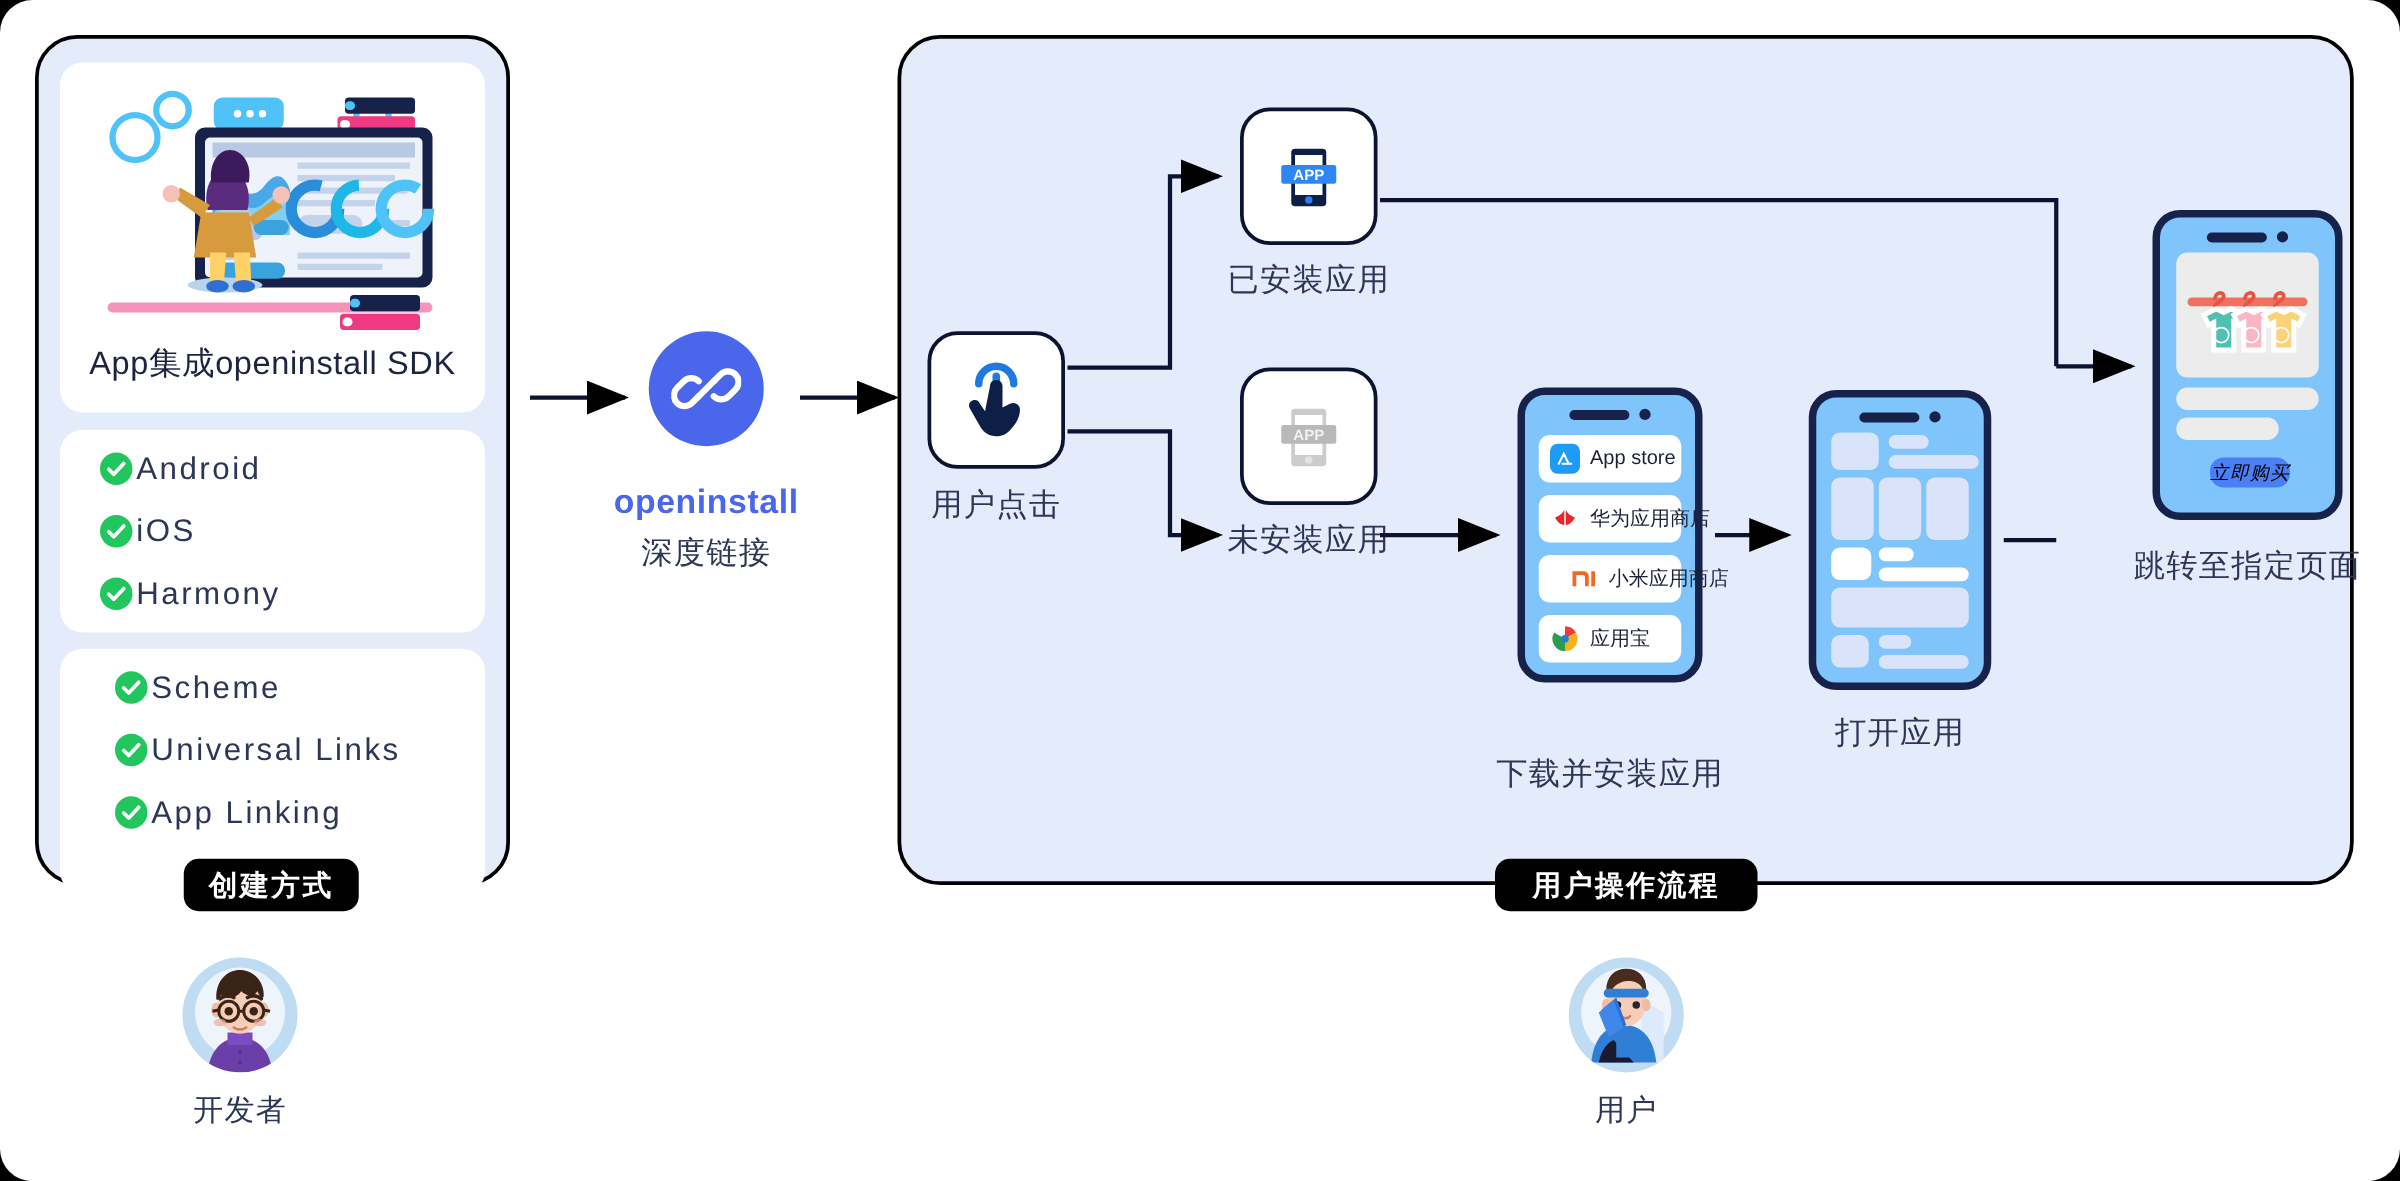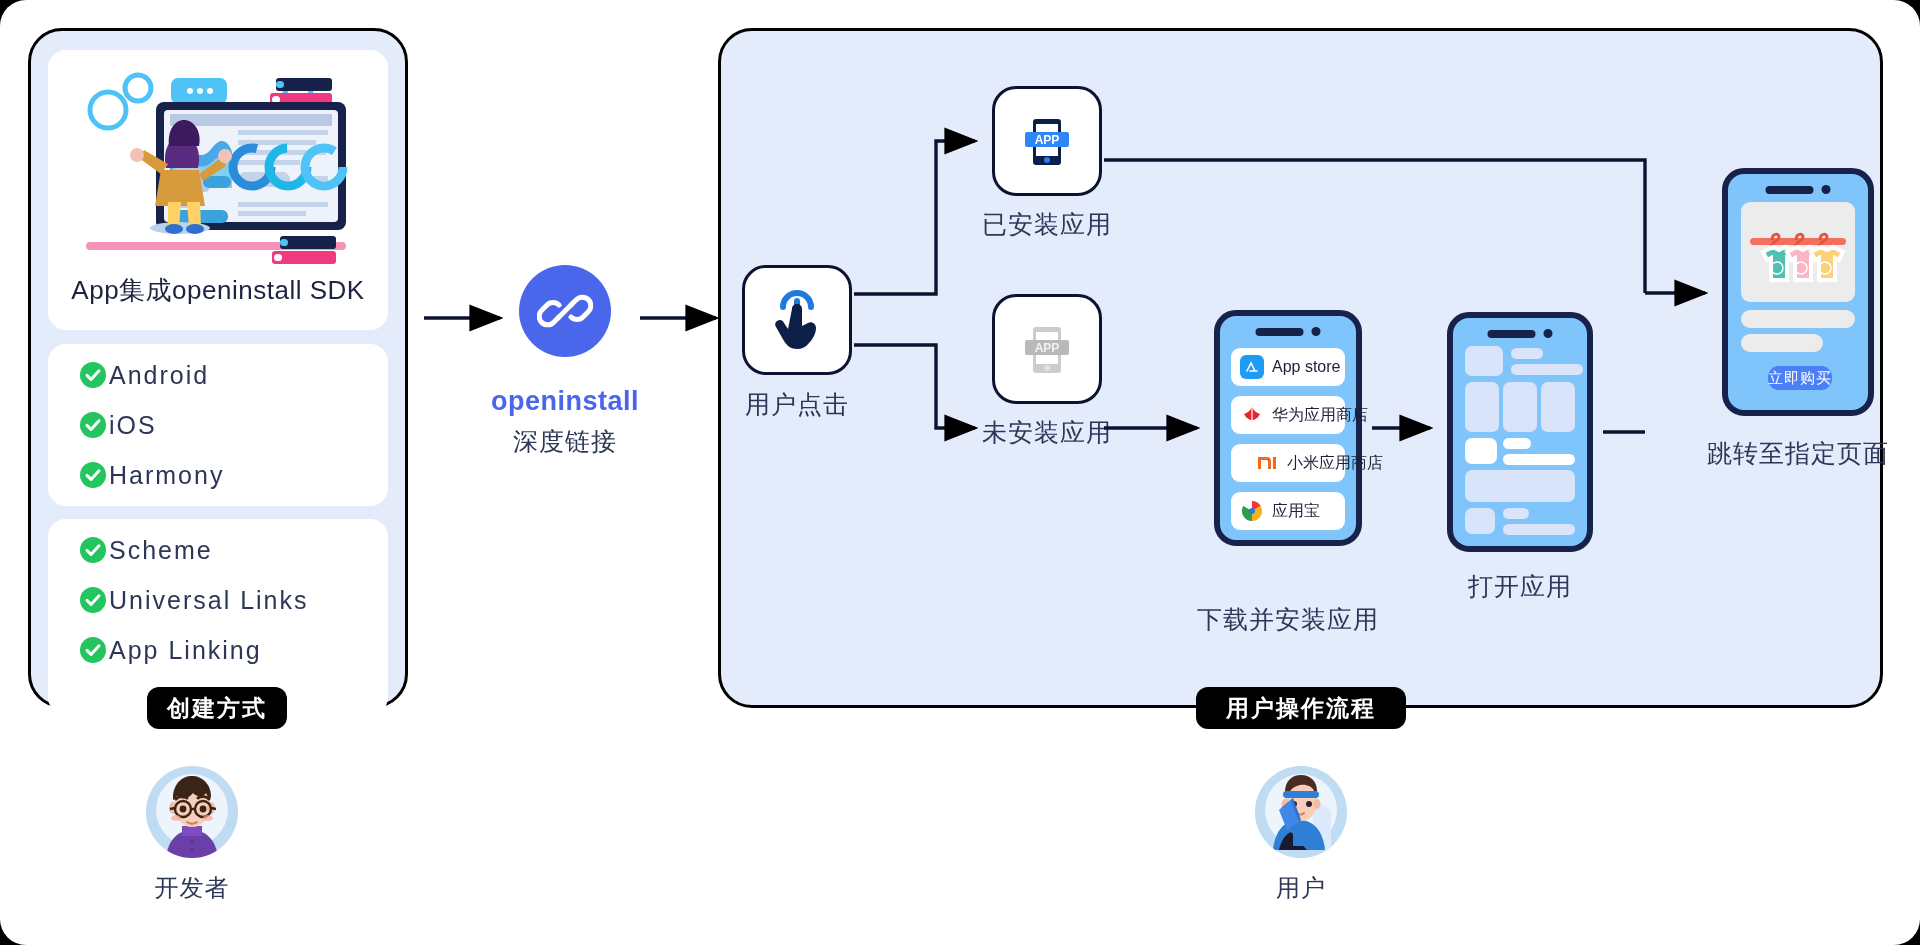--- a/index.html
+++ b/index.html
@@ -41,22 +41,22 @@
 
   .avatar{position:absolute;width:92px;height:92px;border-radius:50%;overflow:hidden;background:#c9e2f5;}
   .ava-label{position:absolute;font-size:24px;color:#2c3656;text-align:center;letter-spacing:1px;}
 
   .oi-circle{position:absolute;width:92px;height:92px;border-radius:50%;background:#4a66eb;
     display:flex;align-items:center;justify-content:center;}
   .oi-name{position:absolute;font-size:27px;font-weight:700;color:#4a66eb;text-align:center;letter-spacing:.5px;}
   .oi-sub{position:absolute;font-size:25px;color:#2c3656;text-align:center;letter-spacing:1px;}
 
   svg.conn{position:absolute;left:0;top:0;width:1920px;height:945px;pointer-events:none;}
-  .buy-btn{position:absolute;background:#4a7ff5;color:#ffffff;border-radius:11px;font-size:15px;
-    display:flex;align-items:center;justify-content:center;letter-spacing:1px;}
+  .buy-btn{position:absolute;background:#4a7ff5;color:#000000;border-radius:11px;font-size:15px;
+    display:flex;align-items:center;justify-content:center;letter-spacing:1px;font-style:italic;}
 </style>
 </head>
 <body>
 
 <div id="stage">
 
   <div id="panel-left" class="panel"></div>
 
   <div class="card" style="left:48px;top:50px;width:340px;height:280px;">
     <svg width="340" height="230" viewBox="0 0 340 230" style="display:block;">
@@ -143,21 +143,21 @@
     <div class="plat-row">
       <span class="tick">
           <svg width="26" height="26" viewBox="0 0 26 26">
             <path d="M7 13.4l4 4 8-8.6" fill="none" stroke="#fff" stroke-width="3" stroke-linecap="round" stroke-linejoin="round"></path>
           </svg>
         </span>
       <span class="plat-label">Harmony</span>
     </div>
   </div>
 
-  <div class="card" style="left:48px;top:519px;width:340px;height:196px;padding-top:6px;">
+  <div class="card" style="left:48px;top:519px;width:340px;height:196px;padding-top:6px;padding-left:12px;">
     <div class="plat-row">
       <span class="tick">
           <svg width="26" height="26" viewBox="0 0 26 26">
             <path d="M7 13.4l4 4 8-8.6" fill="none" stroke="#fff" stroke-width="3" stroke-linecap="round" stroke-linejoin="round"></path>
           </svg>
         </span>
       <span class="plat-label">Scheme</span>
     </div>
     <div class="plat-row">
       <span class="tick">

